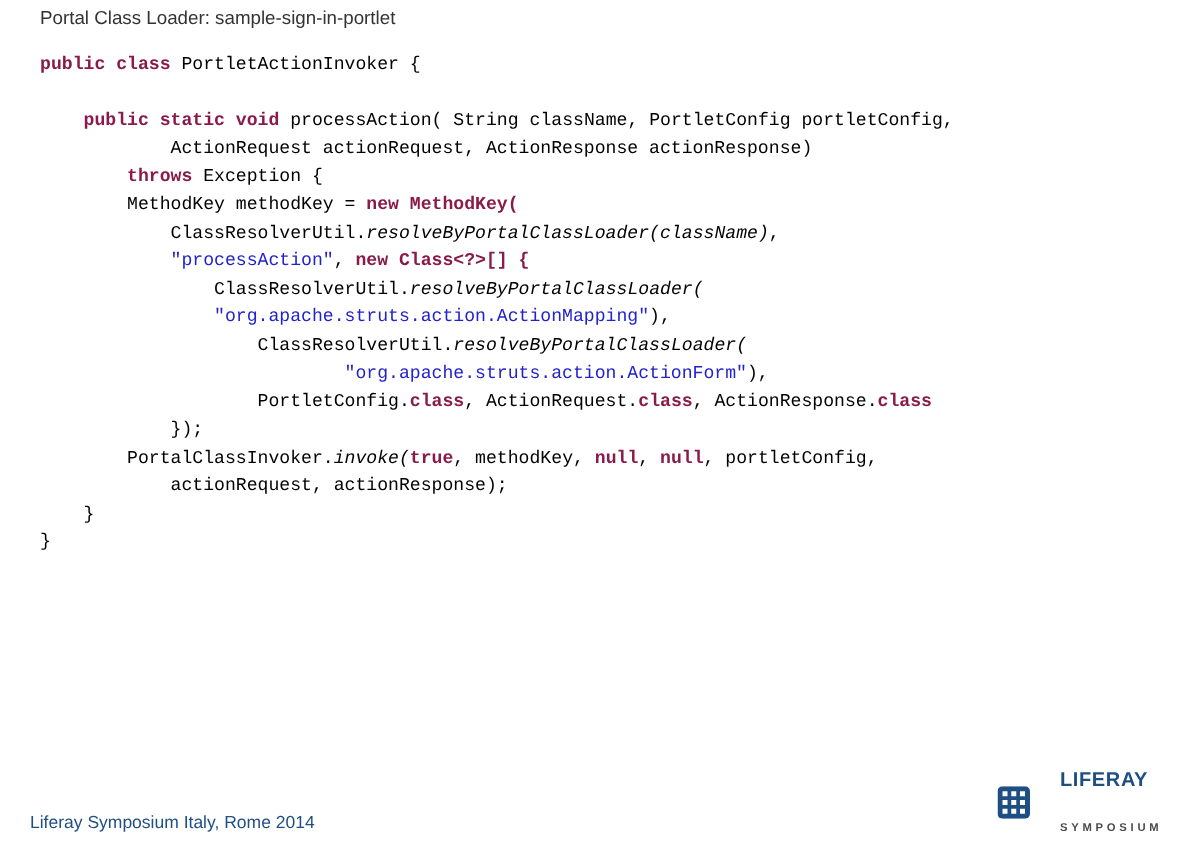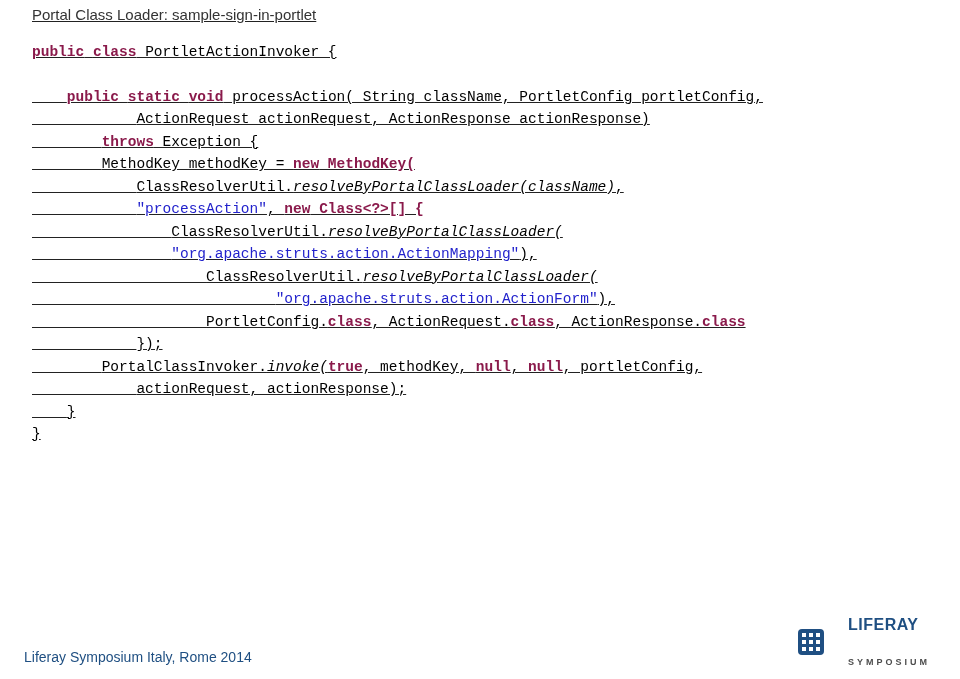--- a/index.html
+++ b/index.html
@@ -9,21 +9,20 @@
     height: 679px;
     background: #fff;
     font-family: Arial, Helvetica, sans-serif;
     color: #222;
     position: relative;
   }
   .page {
     padding: 4px 28px 0 32px;
     box-sizing: border-box;
     width: 960px;
-    text-decoration: underline;
   }
   .breadcrumb {
     font-size: 15px;
     color: #333;
     margin: 2px 0 18px 0;
   }
   .title {
     font-size: 26px;
     color: #1f4f82;
     font-weight: 400;

